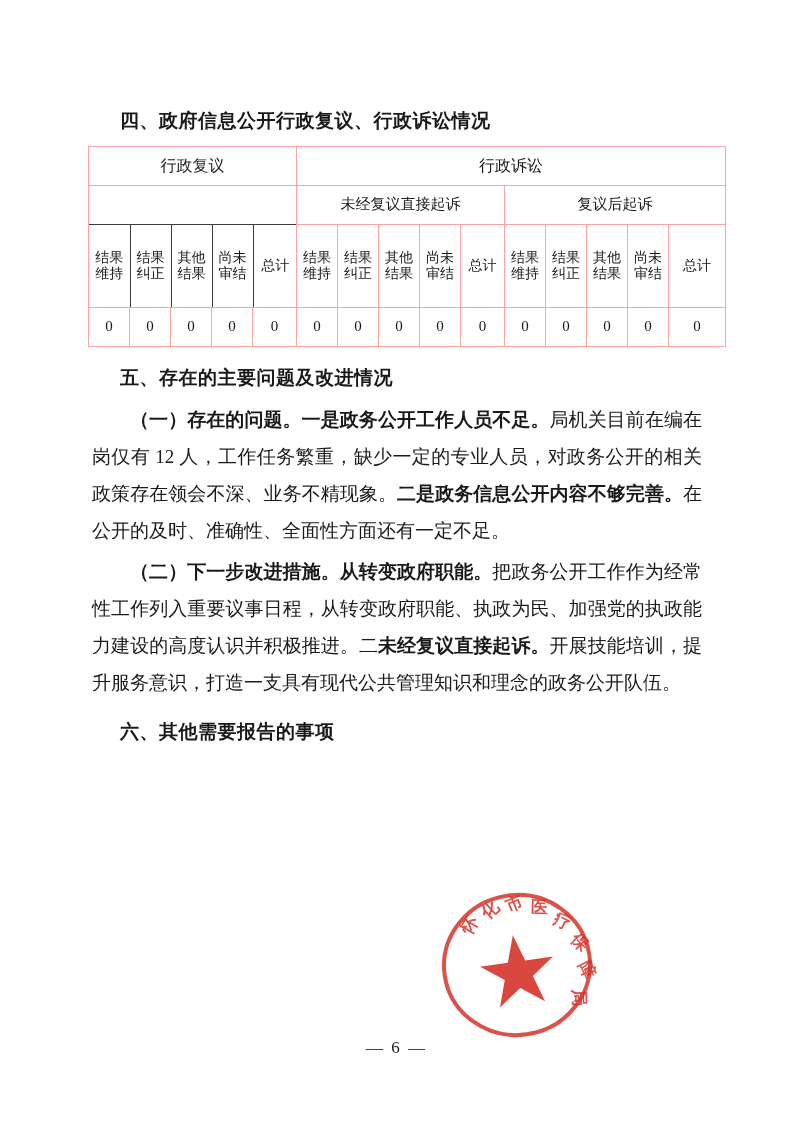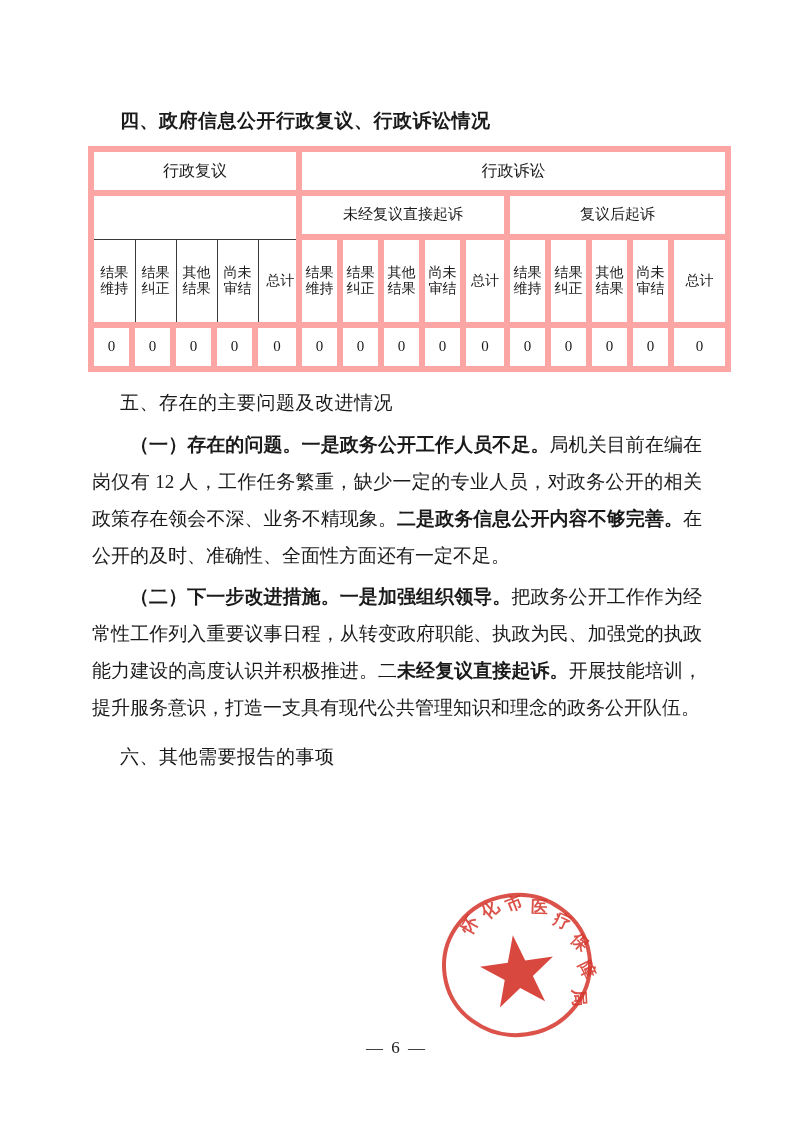--- a/index.html
+++ b/index.html
@@ -30,35 +30,35 @@
 
   
   .heading {
     font-weight: bold;
     font-size: 19px;
     letter-spacing: 0.5px;
     margin: 0 0 12px 0;
     padding-left: 32px;
   }
   .heading2 {
-    font-weight: normal;
+    font-weight: bold;
     font-size: 19px;
     letter-spacing: 0.5px;
     margin: 18px 0 10px 0;
     padding-left: 32px;
   }
 
   
   table.stat {
     border-collapse: collapse;
     width: 618px;
     table-layout: fixed;
   }
   table.stat td, table.stat th {
-    border: 6px solid #fca5a5;
+    border: 1px solid #fca5a5;
     text-align: center;
     vertical-align: middle;
     font-size: 14px;
     font-weight: normal;
     padding: 2px 0;
     line-height: 1.15;
   }
   table.stat .r1 td { height: 34px; font-size: 16px; }
   table.stat .r2 td { height: 34px; font-size: 15px; }
   table.stat .r3 td { height: 78px; font-size: 14px; }
@@ -190,21 +190,21 @@
           <td>0</td>
           <td>0</td>
         </tr>
       </tbody>
     </table>
 
     <h2 class="heading2">五、存在的主要问题及改进情况</h2>
 
     <p class="para"><span class="b">（一）存在的问题。一是政务公开工作人员不足。</span><span>局机关目前在编在岗仅有 12 人，工作任务繁重，缺少一定的专业人员，对政务公开的相关政策存在领会不深、业务不精现象。</span><span class="b">二是政务信息公开内容不够完善。</span><span>在公开的及时、准确性、全面性方面还有一定不足。</span></p>
 
-    <p class="para"><span class="b">（二）下一步改进措施。一是加强组织领导。</span><span>把政务公开工作作为经常性工作列入重要议事日程，从转变政府职能、执政为民、加强党的执政能力建设的高度认识并积极推进。二</span><span class="b">未经复议直接起诉。</span><span>开展技能培训，提升服务意识，打造一支具有现代公共管理知识和理念的政务公开队伍。</span></p>
+    <p class="para"><span class="b">（二）下一步改进措施。从转变政府职能。</span><span>把政务公开工作作为经常性工作列入重要议事日程，从转变政府职能、执政为民、加强党的执政能力建设的高度认识并积极推进。二</span><span class="b">未经复议直接起诉。</span><span>开展技能培训，提升服务意识，打造一支具有现代公共管理知识和理念的政务公开队伍。</span></p>
 
     <h2 class="heading2">六、其他需要报告的事项</h2>
 
   </div>
 
   <svg class="seal" viewBox="0 0 160 160" xmlns="http://www.w3.org/2000/svg">
     <g transform="rotate(-8 80 80)" fill="none" stroke="#d4342a" stroke-width="4" opacity="0.85">
       <ellipse cx="80" cy="80" rx="73" ry="70"></ellipse>
     </g>
     <g transform="rotate(-8 80 80)" opacity="0.9">

